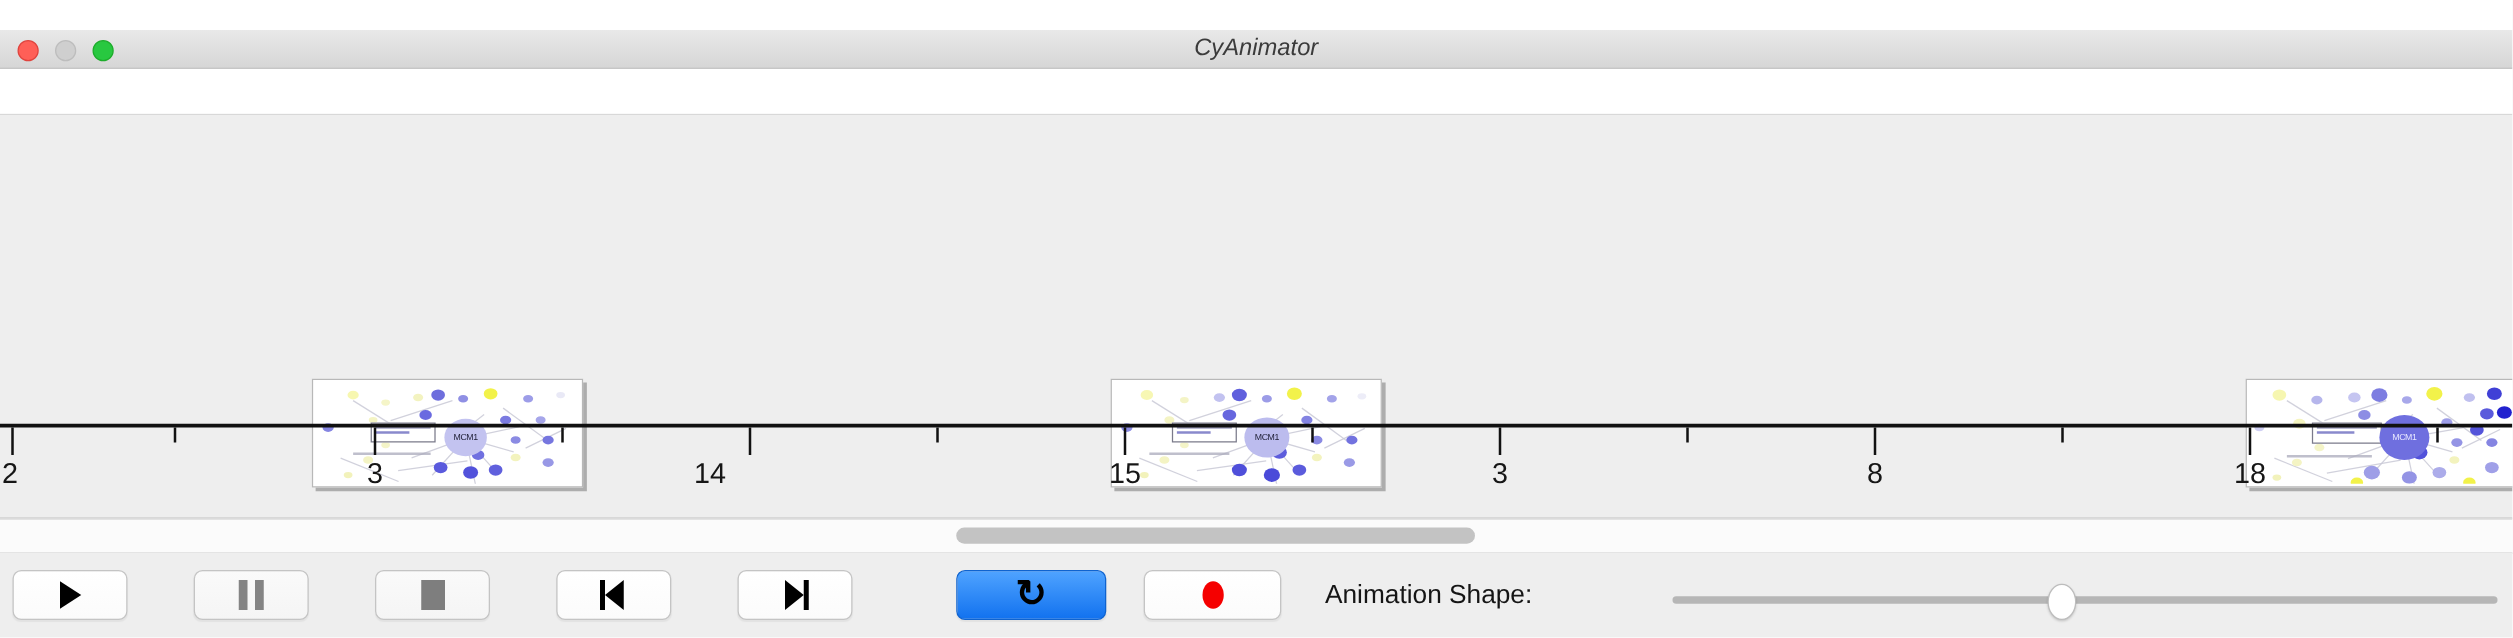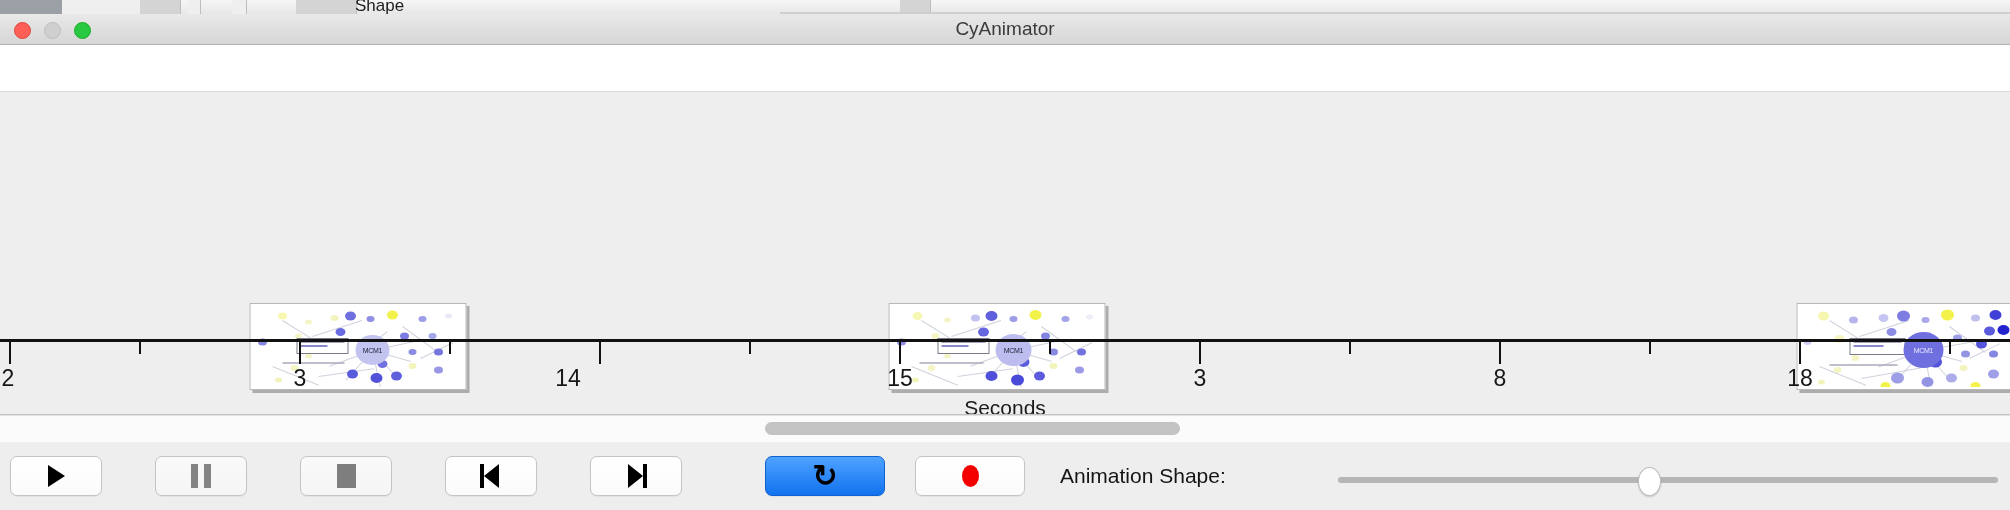--- a/index.html
+++ b/index.html
@@ -59,25 +59,26 @@
   .bg-rule {
     position: absolute;
     top: 12px;
     height: 2px;
     background: #cfcfcf;
   }
 
   
   .titlebar {
     position: absolute;
-    left: 0; top: 14px;
+    left: 0; top: 24px;
     width: 2010px;
     height: 30px;
     background: linear-gradient(#e9e9e9, #d6d6d6);
     border-bottom: 1px solid #b4b4b4;
+    font-style: italic;
   }
   .traffic {
     position: absolute;
     top: 8px;
     width: 15px; height: 15px;
     border-radius: 50%;
   }
   .traffic.close  { left: 14px;  background: #ff5f57; border: 1px solid #e0443e; }
   .traffic.min    { left: 44px;  background: #cfcfcf; border: 1px solid #bdbdbd; }
   .traffic.zoom   { left: 74px;  background: #28c840; border: 1px solid #1dad2b; }
@@ -387,33 +388,20 @@
     background: #ffffff;
     border: 1px solid #bdbdbd;
     box-shadow: 0 1px 2px rgba(0,0,0,0.18);
   }
 </style>
 </head>
 <body>
 
 <div id="app">
 
-  <div class="bg-window">
-    <div class="bg-tabstrip"></div>
-    <div class="bg-chip dark" style="left:0px;   width:62px;"></div>
-    <div class="bg-chip pale" style="left:62px;  width:78px;"></div>
-    <div class="bg-chip" style="left:140px; width:40px;"></div>
-    <div class="bg-chip pale" style="left:188px; width:12px;"></div>
-    <div class="bg-chip pale" style="left:232px; width:14px;"></div>
-    <div class="bg-chip" style="left:296px; width:60px;"></div>
-    <div class="bg-chip" style="left:900px; width:30px;"></div>
-    <span class="bg-text" style="left:355px;">Shape</span>
-    <div class="bg-rule" style="left:780px; width:620px;"></div>
-    <div class="bg-rule" style="left:1400px; width:610px;"></div>
-  </div>
 
   <div class="titlebar">
     <div class="traffic close"></div>
     <div class="traffic min"></div>
     <div class="traffic zoom"></div>
     <div class="window-title">CyAnimator</div>
   </div>
 
 
   <div class="strip-area">
@@ -595,21 +583,20 @@
       <div class="tick minor" style="left:1949px;"></div>
 
       <span class="tick-label" style="left:8px;">2</span>
       <span class="tick-label" style="left:300px;">3</span>
       <span class="tick-label" style="left:568px;">14</span>
       <span class="tick-label" style="left:900px;">15</span>
       <span class="tick-label" style="left:1200px;">3</span>
       <span class="tick-label" style="left:1500px;">8</span>
       <span class="tick-label" style="left:1800px;">18</span>
 
-      <div class="axis-title">Seconds</div>
     </div>
   </div>
 
   <div class="hscroll">
     <div class="hscroll-thumb" style="left:765px; width:415px;"></div>
   </div>
 
   <div class="playbar">
 
     <div class="pbtn" style="left:10px; width:92px;">

